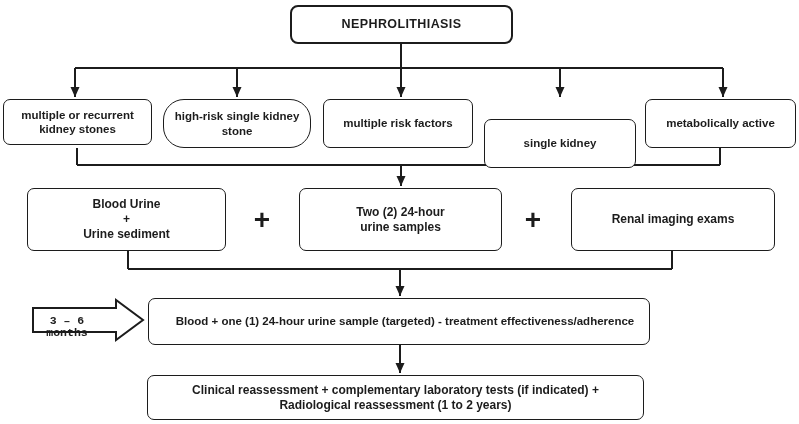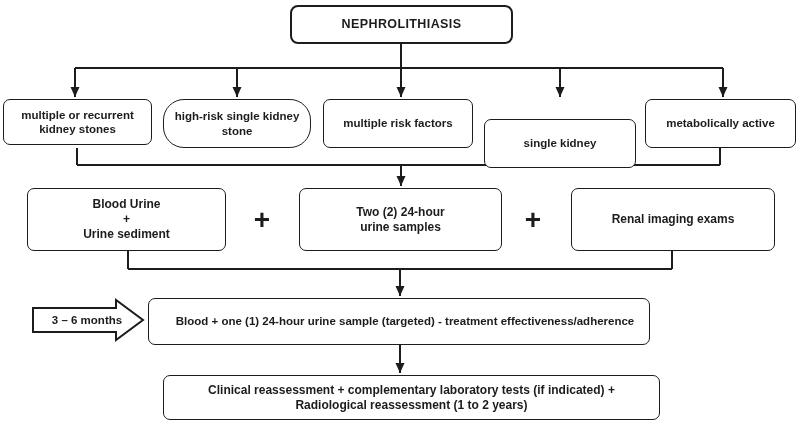--- a/index.html
+++ b/index.html
@@ -28,21 +28,21 @@
   }
   .title-box{
     border-width:2px;
     border-radius:8px;
     font-size:12.5px;
     letter-spacing:.4px;
   }
   .row2{font-size:11.5px;}
   .row3{font-size:12px;}
   .wide{font-size:11.5px;white-space:nowrap;padding-left:16px;}
-  .bottom{font-size:12px;margin-left:16px;}
+  .bottom{font-size:12px;}
   .plus{
     position:absolute;
     font-weight:bold;
     font-size:28px;
     width:30px;
     text-align:center;
     line-height:1;
   }
   .timeframe-label{
     position:absolute;
@@ -121,21 +121,21 @@
   <span class="plus" style="left:247px;top:206px;">+</span>
   <div class="box row3" style="left:299px;top:188px;width:203px;height:63px;">
     <span>Two (2) 24-hour
 urine samples</span>
   </div>
   <span class="plus" style="left:518px;top:206px;">+</span>
   <div class="box row3" style="left:571px;top:188px;width:204px;height:63px;">
     <span>Renal imaging exams</span>
   </div>
 
-  <span class="timeframe-label" style="left:50px;top:315px;width:74px;">3 – 6 months</span>
+  <span class="timeframe-label" style="left:30px;top:315px;width:74px;font-family:Liberation Mono, monospace;">3 – 6 months</span>
   <div class="box wide" style="left:148px;top:298px;width:502px;height:47px;">
     <span>Blood + one (1) 24-hour urine sample (targeted) - treatment effectiveness/adherence</span>
   </div>
 
   <div class="box bottom" style="left:147px;top:375px;width:497px;height:45px;">
     <span>Clinical reassessment + complementary laboratory tests (if indicated) +
 Radiological reassessment (1 to 2 years)</span>
   </div>
 
 </div>

